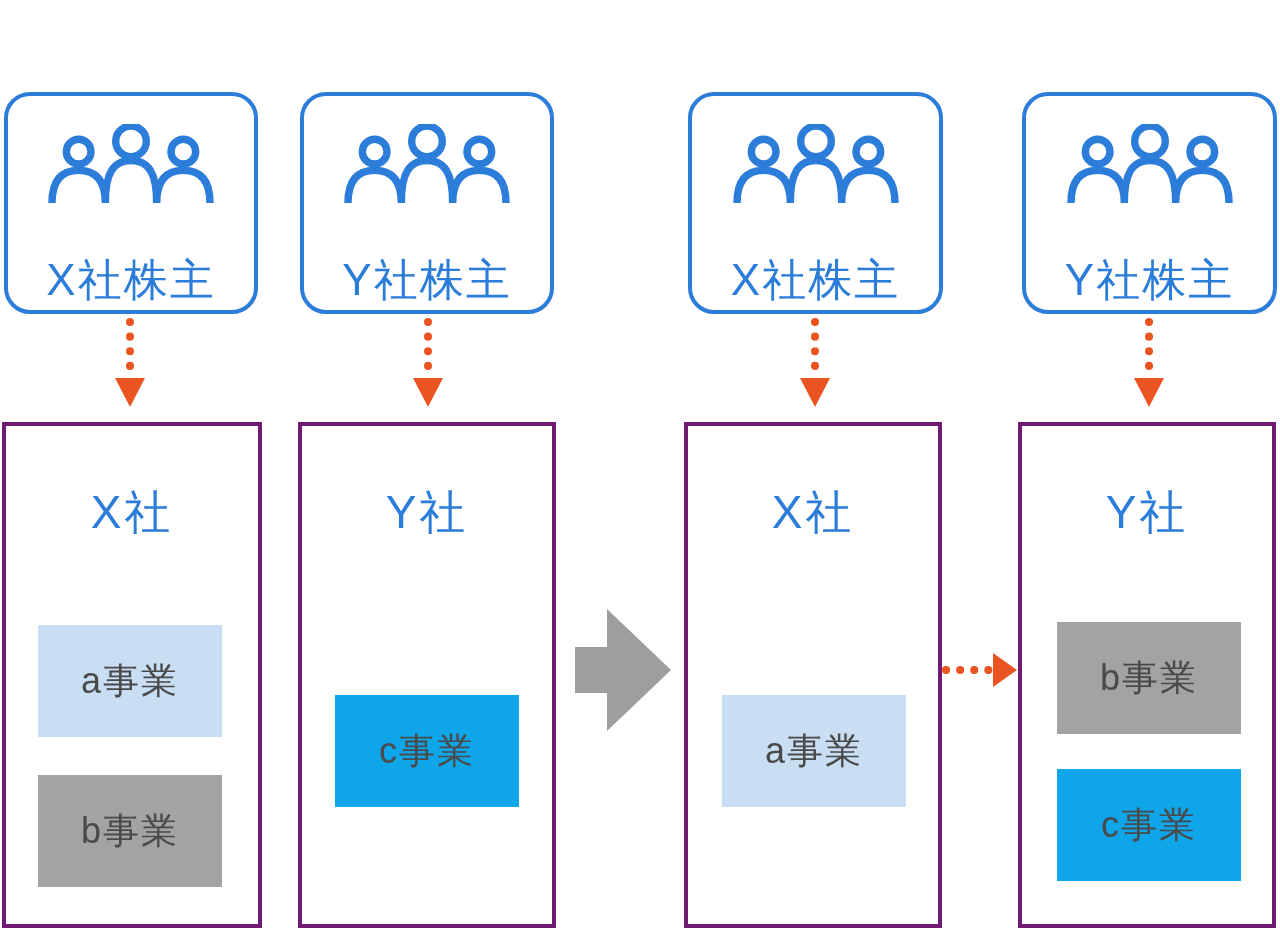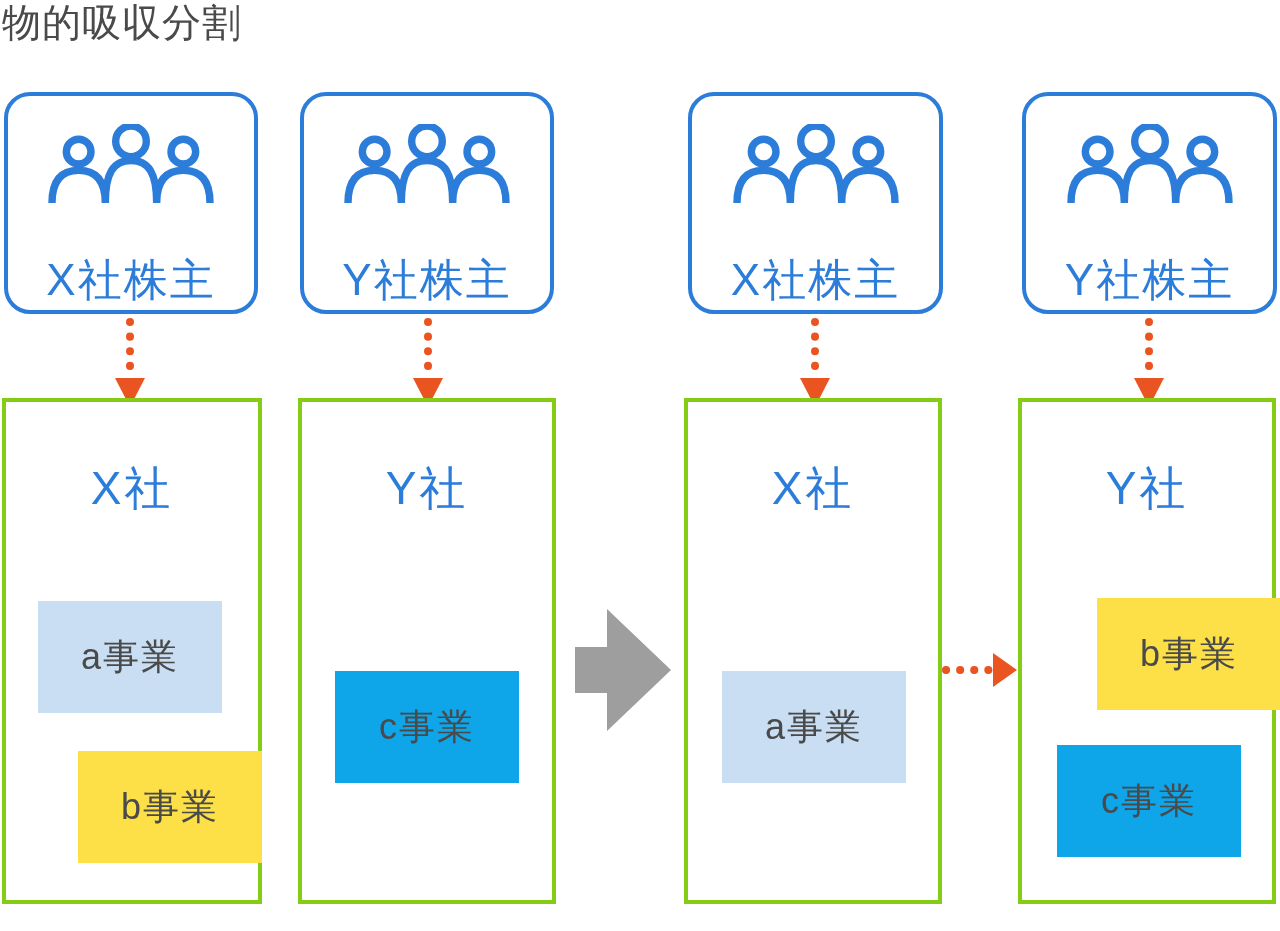--- a/index.html
+++ b/index.html
@@ -14,44 +14,43 @@
   
   .sh-box {
     position:absolute; top:92px; height:222px; box-sizing:border-box;
     border:4px solid #2b7dd9; border-radius:26px; background:#fff;
     display:flex; flex-direction:column; align-items:center;gap:32px;
   }
   .people-icon { margin-top:28px; width:168px; height:80px; display:block; }
   .sh-label { margin-top:16px; font-size:44px; color:#2b7dd9; letter-spacing:2px; white-space:nowrap; }
   
   .co-box {
-    position:absolute; top:398px; height:506px; box-sizing:border-box;
-    border:4px solid #84cc16; background:#fff;
+    position:absolute; top:422px; height:506px; box-sizing:border-box;
+    border:4px solid #701a75; background:#fff;
   }
   .co-label { text-align:center; margin-top:56px; font-size:46px; color:#2b7dd9; letter-spacing:3px; }
   
   .biz {
     position:absolute; width:184px; height:112px; box-sizing:border-box;
     display:flex; align-items:center; justify-content:center;
     font-size:36px; color:#4a4a4a; letter-spacing:2px; white-space:nowrap;
   }
   .biz-a { background:#c9def2; }
-  .biz-b { background:#fde047;margin-left:40px; }
+  .biz-b { background:#a3a3a3; }
   .biz-c { background:#0ea5e9; }
   
   .v-arrow { position:absolute; top:316px; width:36px; height:94px; }
   .h-arrow { position:absolute; left:941px; top:651px; width:78px; height:38px; }
   .g-arrow { position:absolute; left:575px; top:607px; width:97px; height:126px; }
 </style>
 </head>
 <body>
 
 <div class="canvas">
 
-  <div class="title">物的吸収分割</div>
 
   <div class="sh-box" style="left:4px;width:254px">
     <svg class="people-icon" viewBox="0 0 170 80">
       <g fill="#ffffff" stroke="#2b7dd9" stroke-width="7.5" stroke-linecap="round" stroke-linejoin="round">
         <path d="M 59 80 C 59 50 67 37 85 37 C 103 37 111 50 111 80"></path>
         <circle cx="85" cy="17.5" r="15.5"></circle>
         <path d="M 5 80 C 5 58 14 47 32 47 C 50 47 59 58 59 80"></path>
         <path d="M 111 80 C 111 58 120 47 138 47 C 156 47 165 58 165 80"></path>
         <circle cx="32" cy="28" r="12.5"></circle>
         <circle cx="138" cy="28" r="12.5"></circle>

